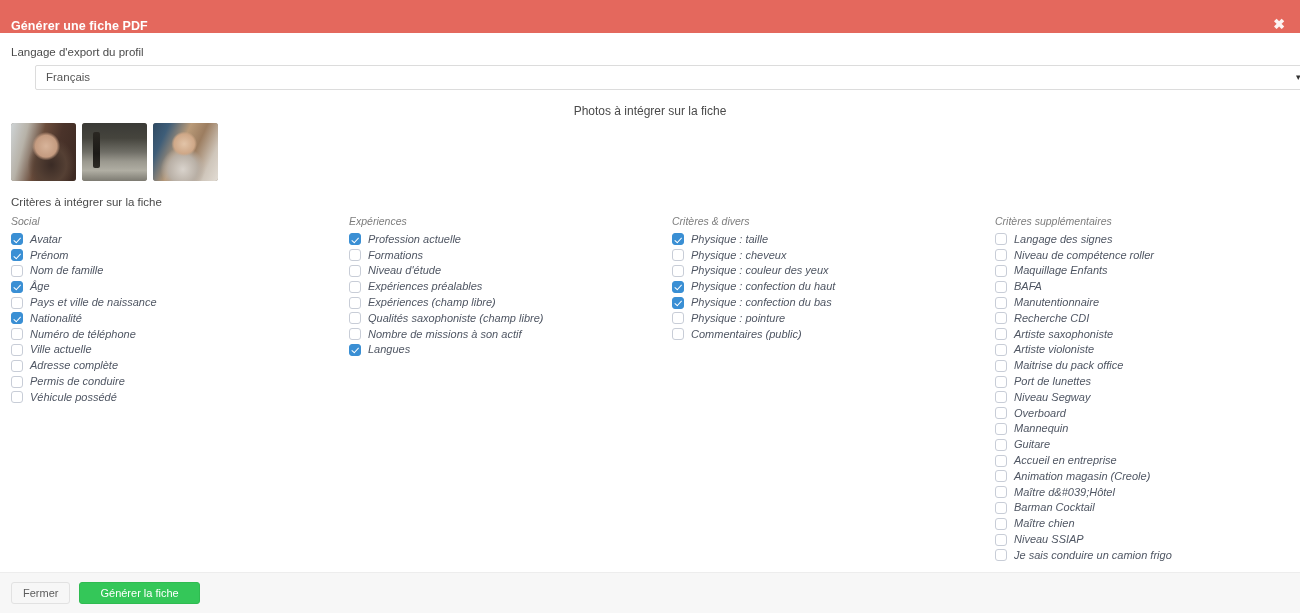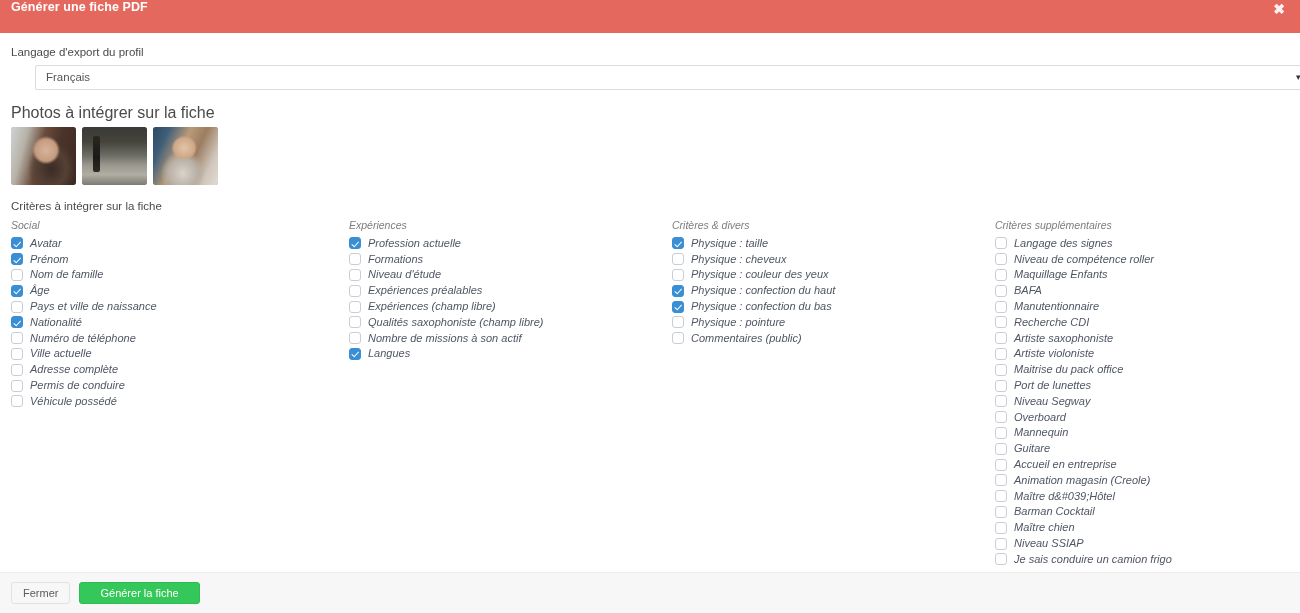--- a/index.html
+++ b/index.html
@@ -17,21 +17,21 @@
     background: #ffffff;
     display: flex;
     flex-direction: column;
   }
 
   
   .modal-header {
     height: 33px;
     background: #e4685d;
     display: flex;
-    align-items: flex-start;
+    align-items: flex-end;
     justify-content: space-between;
     padding: 0 12px 0 11px;
     flex: 0 0 33px;
   }
   .modal-title {
     color: #ffffff;
     font-size: 12.5px;
     font-weight: bold;
     letter-spacing: .1px;
   }
@@ -81,21 +81,21 @@
     right: 8px; top: 50%;
     transform: translateY(-50%);
     pointer-events: none;
     width: 9px; height: 6px;
     color: #333;
     font-size: 9px;
     line-height: 6px;
   }
 
   
-  .photos-label { font-size: 16px; color: #4a4a4a; margin-bottom: 5px; }
+  .photos-label { font-size: 12px; color: #4a4a4a; margin-bottom: 5px; text-align: center; }
   .photo-row { display: flex; gap: 6px; margin-bottom: 15px; }
   .photo-thumb {
     width: 65px; height: 58px;
     border-radius: 3px;
     overflow: hidden;
     position: relative;
     cursor: pointer;
     background: #8c8274;
   }
   .photo-thumb .ph-inner { position: absolute; inset: 0; }

